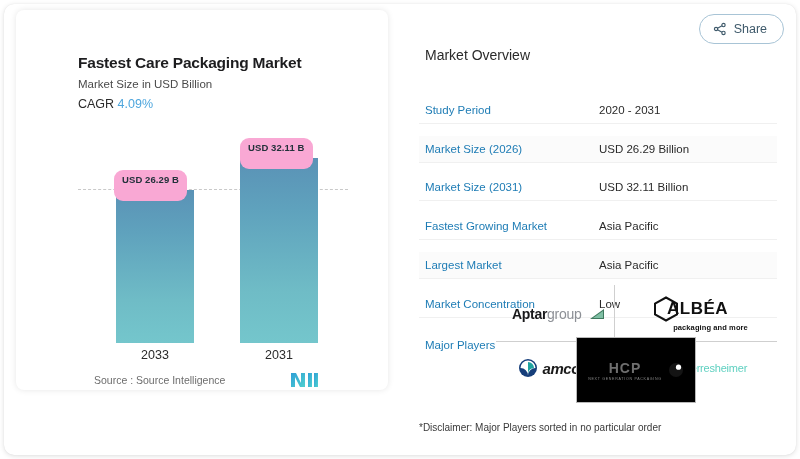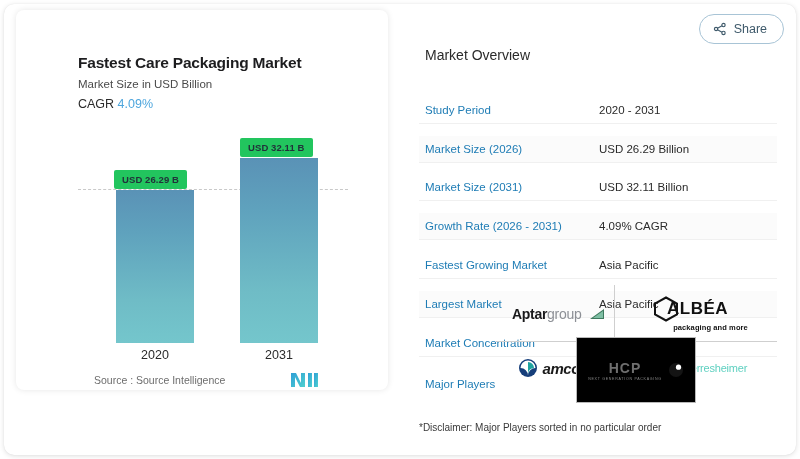--- a/index.html
+++ b/index.html
@@ -59,25 +59,25 @@
 
   .bar {
     position: absolute;
     background: linear-gradient(to bottom, #5a92b6 0%, #5fa2bd 28%, #6fbcc6 72%, #74c6cc 100%);
   }
   .bar-2026 { left: 100px; top: 180px; width: 78px; height: 153px; }
   .bar-2031 { left: 224px; top: 148px; width: 78px; height: 185px; }
 
   .bar-label {
     position: absolute;
-    background: #22c55e;
+    background: #f9a8d4;
     color: #22313a;
     font-size: 9.5px; font-weight: bold;
-    padding: 4px 8px 4px 8px;
-    border-radius: 2px;
+    padding: 4px 8px 16px 8px;
+    border-radius: 9px;
     white-space: nowrap;
     letter-spacing: 0.1px;
   }
   .bl-2026 { left: 98px; top: 160px; }
   .bl-2031 { left: 224px; top: 128px; }
 
   .axis-label {
     position: absolute;
     font-size: 12.5px; color: #2a2a2a;
     text-align: center; width: 80px;
@@ -199,21 +199,21 @@
     </div>
 
     <div class="dashed-line"></div>
 
     <div class="bar bar-2026"></div>
     <div class="bar bar-2031"></div>
 
     <div class="bar-label bl-2026">USD 26.29 B</div>
     <div class="bar-label bl-2031">USD 32.11 B</div>
 
-    <div class="axis-label ax-2026">2020</div>
+    <div class="axis-label ax-2026">2033</div>
     <div class="axis-label ax-2031">2031</div>
 
     <div class="source-row">Source :  Source Intelligence</div>
     <svg class="mordor-logo" viewBox="0 0 30 16">
       <defs>
         <linearGradient id="mg" x1="0" y1="0" x2="1" y2="1">
           <stop offset="0%" stop-color="#2f9fd6"></stop>
           <stop offset="100%" stop-color="#4fd0cf"></stop>
         </linearGradient>
       </defs>
@@ -242,24 +242,20 @@
       <div class="v">2020 - 2031</div>
     </div>
     <div class="trow shaded">
       <div class="k">Market Size (2026)</div>
       <div class="v">USD 26.29 Billion</div>
     </div>
     <div class="trow">
       <div class="k">Market Size (2031)</div>
       <div class="v">USD 32.11 Billion</div>
     </div>
-    <div class="trow shaded">
-      <div class="k">Growth Rate (2026 - 2031)</div>
-      <div class="v">4.09% CAGR</div>
-    </div>
     <div class="trow">
       <div class="k">Fastest Growing Market</div>
       <div class="v">Asia Pacific</div>
     </div>
     <div class="trow shaded">
       <div class="k">Largest Market</div>
       <div class="v">Asia Pacific</div>
     </div>
     <div class="trow">
       <div class="k">Market Concentration</div>

